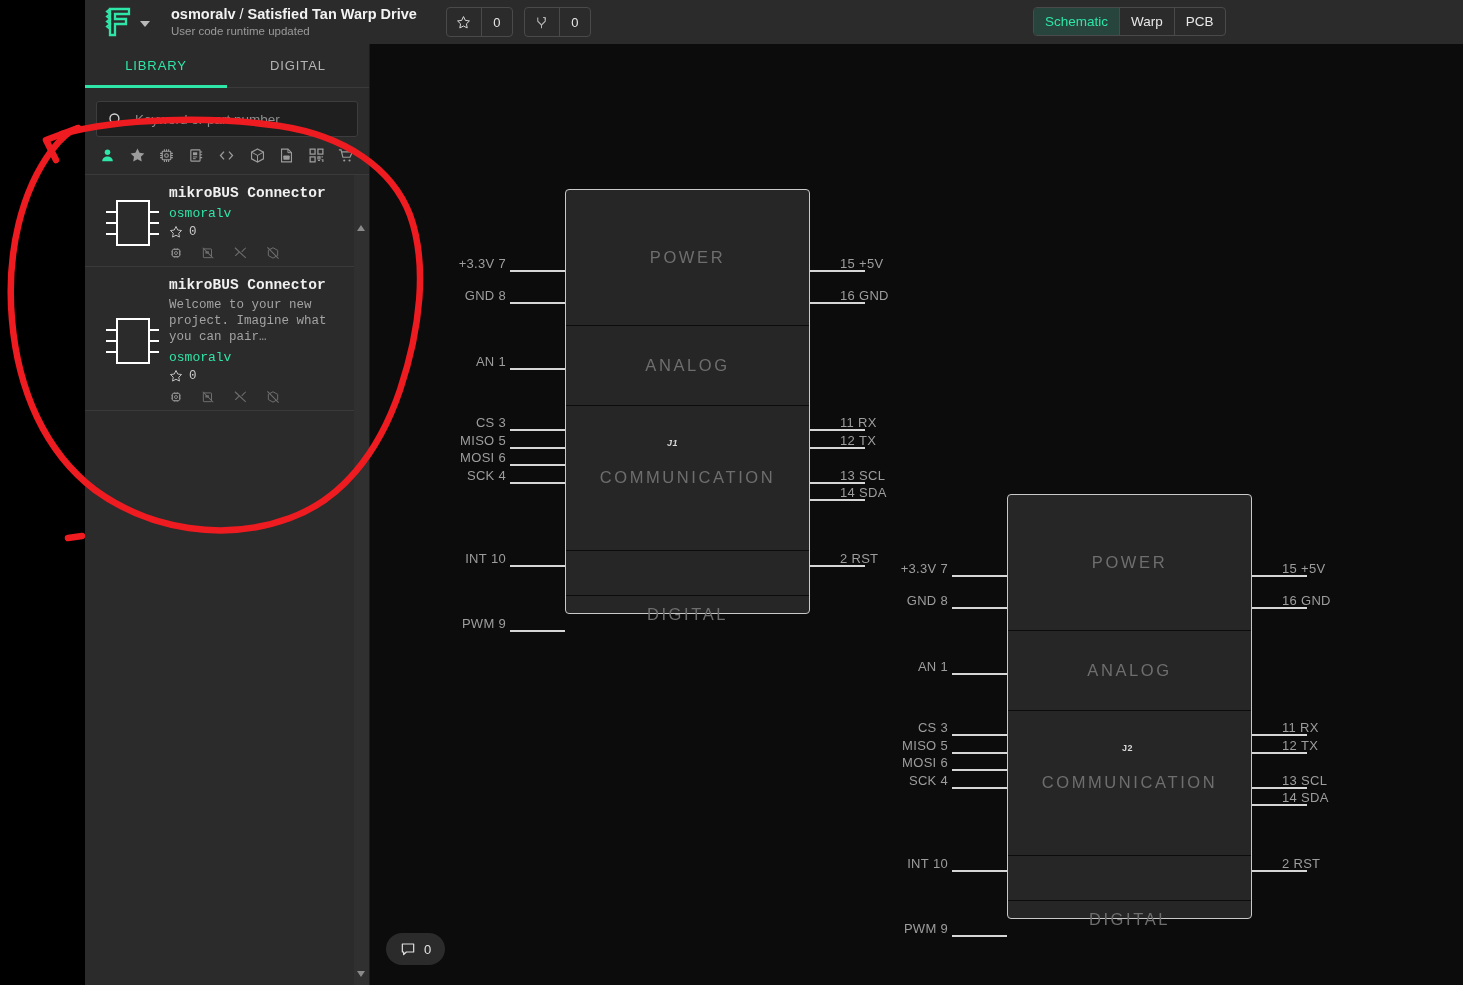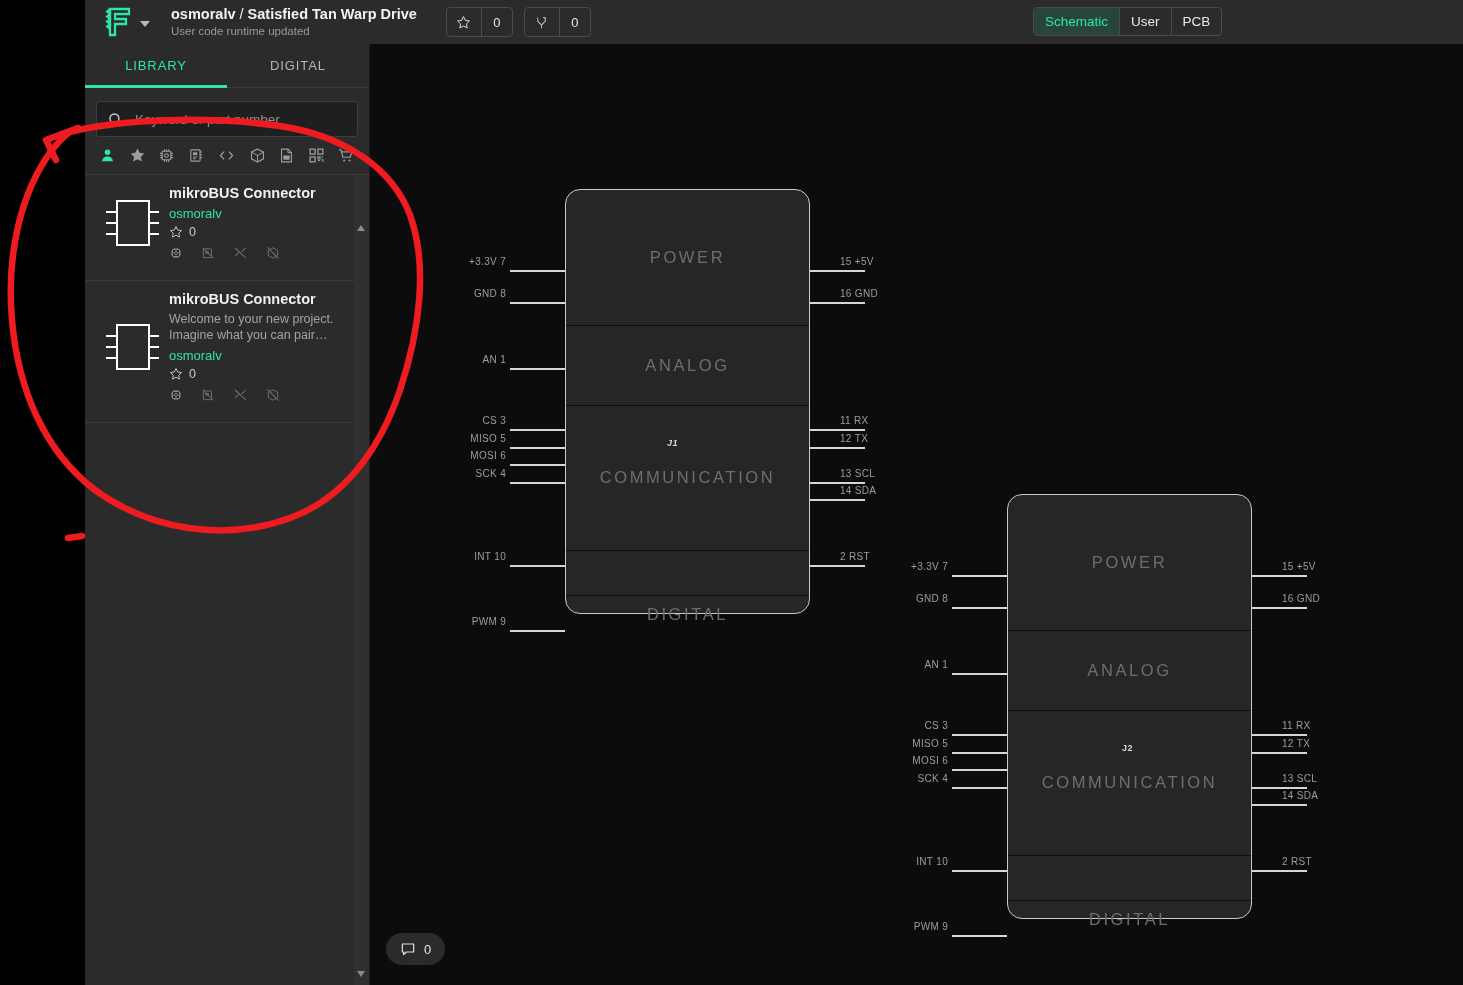--- a/index.html
+++ b/index.html
@@ -82,23 +82,24 @@
   .searchbox .sph { margin-left: 11px; font-size: 13.5px; color: #8d8d8d; }
 
   .filters {
     display: flex; align-items: center; justify-content: space-between;
     padding: 10px 14px 9px 14px;
   }
   .filters .fico { cursor: pointer; display: flex; align-items: center; }
 
   .results { position: absolute; left: 0; right: 0; top: 131px; bottom: 0; background: #2b2b2b; }
   .card {
-    position: relative; padding: 10px 14px 20px 12px; display: flex;
+    position: relative; padding: 10px 14px 6px 12px; display: flex;
     border-bottom: 1px solid #3a3a3a; border-top: 1px solid #3a3a3a; margin-top: -1px;
     cursor: pointer;
+    font-family: Liberation Mono, monospace;
   }
   .card-sym { width: 66px; flex: none; display: flex; align-items: center; justify-content: center; }
   .card-body { margin-left: 6px; flex: 1; min-width: 0; }
   .card-title { font-size: 14.5px; font-weight: bold; color: #f0f0f0; }
   .card-desc { font-size: 12.5px; color: #a3a3a3; line-height: 1.28; margin-top: 4px; }
   .card-author { font-size: 13px; color: #2ee6a8; margin-top: 5px; }
   .card-stars { display: flex; align-items: center; gap: 6px; margin-top: 4px; font-size: 12.5px; color: #c9c9c9; }
   .card-icons { display: flex; gap: 18px; margin-top: 7px; }
 
   
@@ -118,30 +119,30 @@
   .comment-pill {
     position: absolute; left: 16px; bottom: 20px; height: 32px; padding: 0 14px;
     background: #2b2b2b; border-radius: 16px; display: flex; align-items: center;
     gap: 8px; cursor: pointer;
   }
   .comment-pill .cnum { font-size: 13px; color: #e3e3e3; }
 
   
   .part { position: absolute; }
   .part-box {
-    position: absolute; border: 1px solid #c9c9c9; border-radius: 15px;
+    position: absolute; border: 1px solid #c9c9c9; border-radius: 4px;
     background: #262626; overflow: hidden;
   }
   .sect { position: absolute; left: 0; right: 0; display: flex; align-items: center; justify-content: center; }
   .sect-lbl { font-size: 16.5px; letter-spacing: 2.6px; color: #6e6e6e; }
   .sect-div { position: absolute; left: 0; right: 0; height: 1px; background: #0c0c0c; }
   .ref-lbl { position: absolute; font-size: 9px; font-weight: bold; color: #d8d8d8; letter-spacing: .5px; }
   .pin-wire { position: absolute; height: 1.5px; background: #d6d6d6; }
   .pin-lbl {
-    position: absolute; font-size: 10px; color: #9d9d9d; white-space: nowrap;
+    position: absolute; font-size: 13px; color: #9d9d9d; white-space: nowrap;
     letter-spacing: .3px;
   }
   .pin-lbl.l { text-align: right; }
 
   
   .annot { position: absolute; left: 0; top: 0; width: 1463px; height: 985px; pointer-events: none; }
 </style>
 </head>
 <body>
 
@@ -181,21 +182,21 @@
             <path d="M12 16 L18 10 L18 4" fill="none" stroke="#b4b4b4" stroke-width="1.7"></path>
             <path d="M18 4 L14.5 4 M18 4 L18 7.5" fill="none" stroke="#b4b4b4" stroke-width="1.7"></path>
           </svg>
         </div>
         <div class="cval">0</div>
       </div>
     </div>
 
     <div class="view-switch">
       <div class="vbtn active">Schematic</div>
-      <div class="vbtn">User</div>
+      <div class="vbtn">Warp</div>
       <div class="vbtn">PCB</div>
     </div>
   </div>
 
   <div class="panel">
 
     <div class="tabs">
       <div class="tab active">LIBRARY</div>
       <div class="tab">DIGITAL</div>
     </div>

